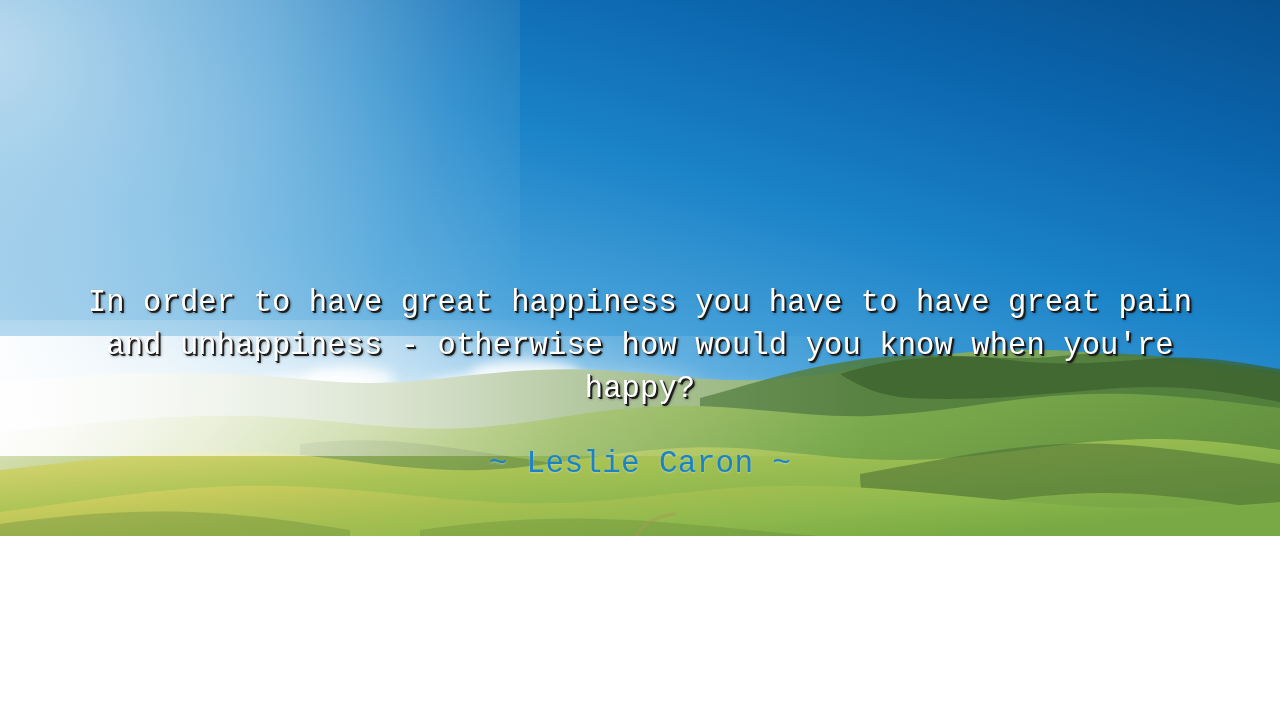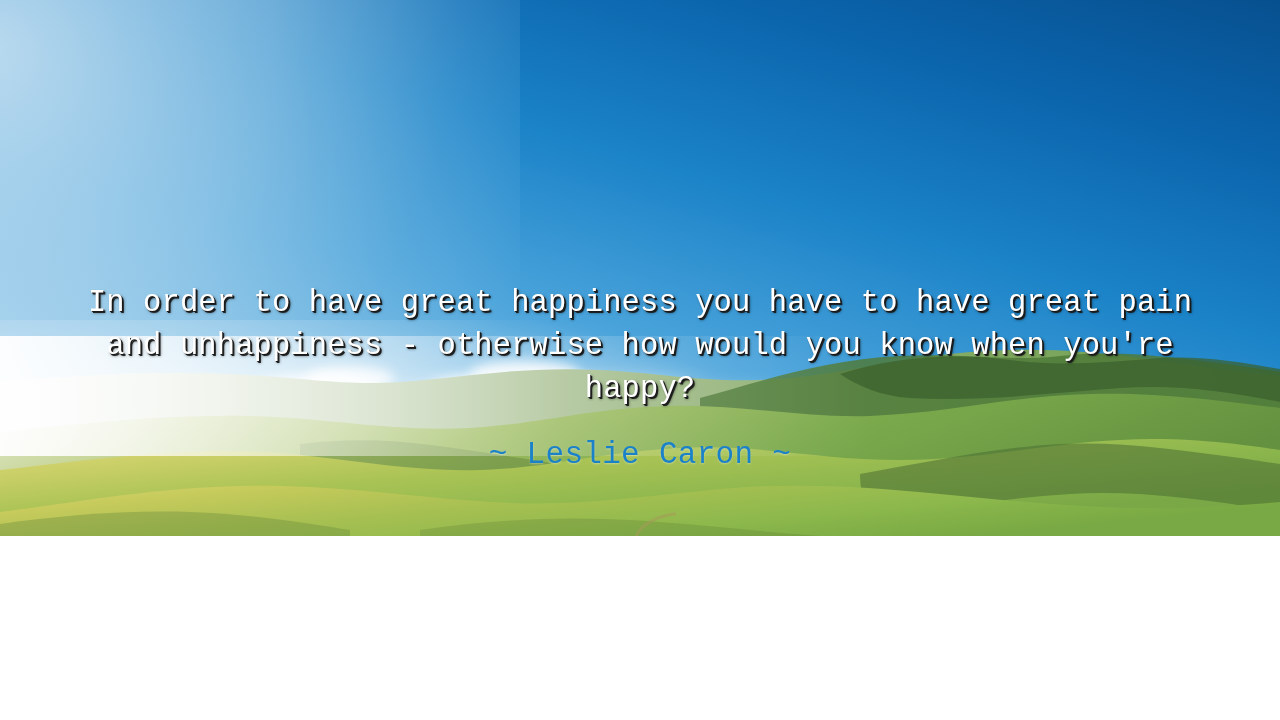--- a/index.html
+++ b/index.html
@@ -149,21 +149,21 @@
     font-weight: 400;
     color: #ffffff;
     letter-spacing: 0.1px;
     text-shadow:
        2px 2px 0 rgba(25,25,25,0.92),
        1px 1px 0 rgba(25,25,25,0.92),
        2px 2px 3px rgba(0,0,0,0.55);
     white-space: pre-line;
   }
   .author {
-    margin: 8px;
+    margin: 17px;
     padding-top: 16px;
     font-size: 31px;
     line-height: 40px;
     font-weight: 400;
     color: #1b82c8;
     letter-spacing: 0.3px;
     text-shadow: 0 1px 2px rgba(255,255,255,0.35);
   }
 </style>
 </head>

